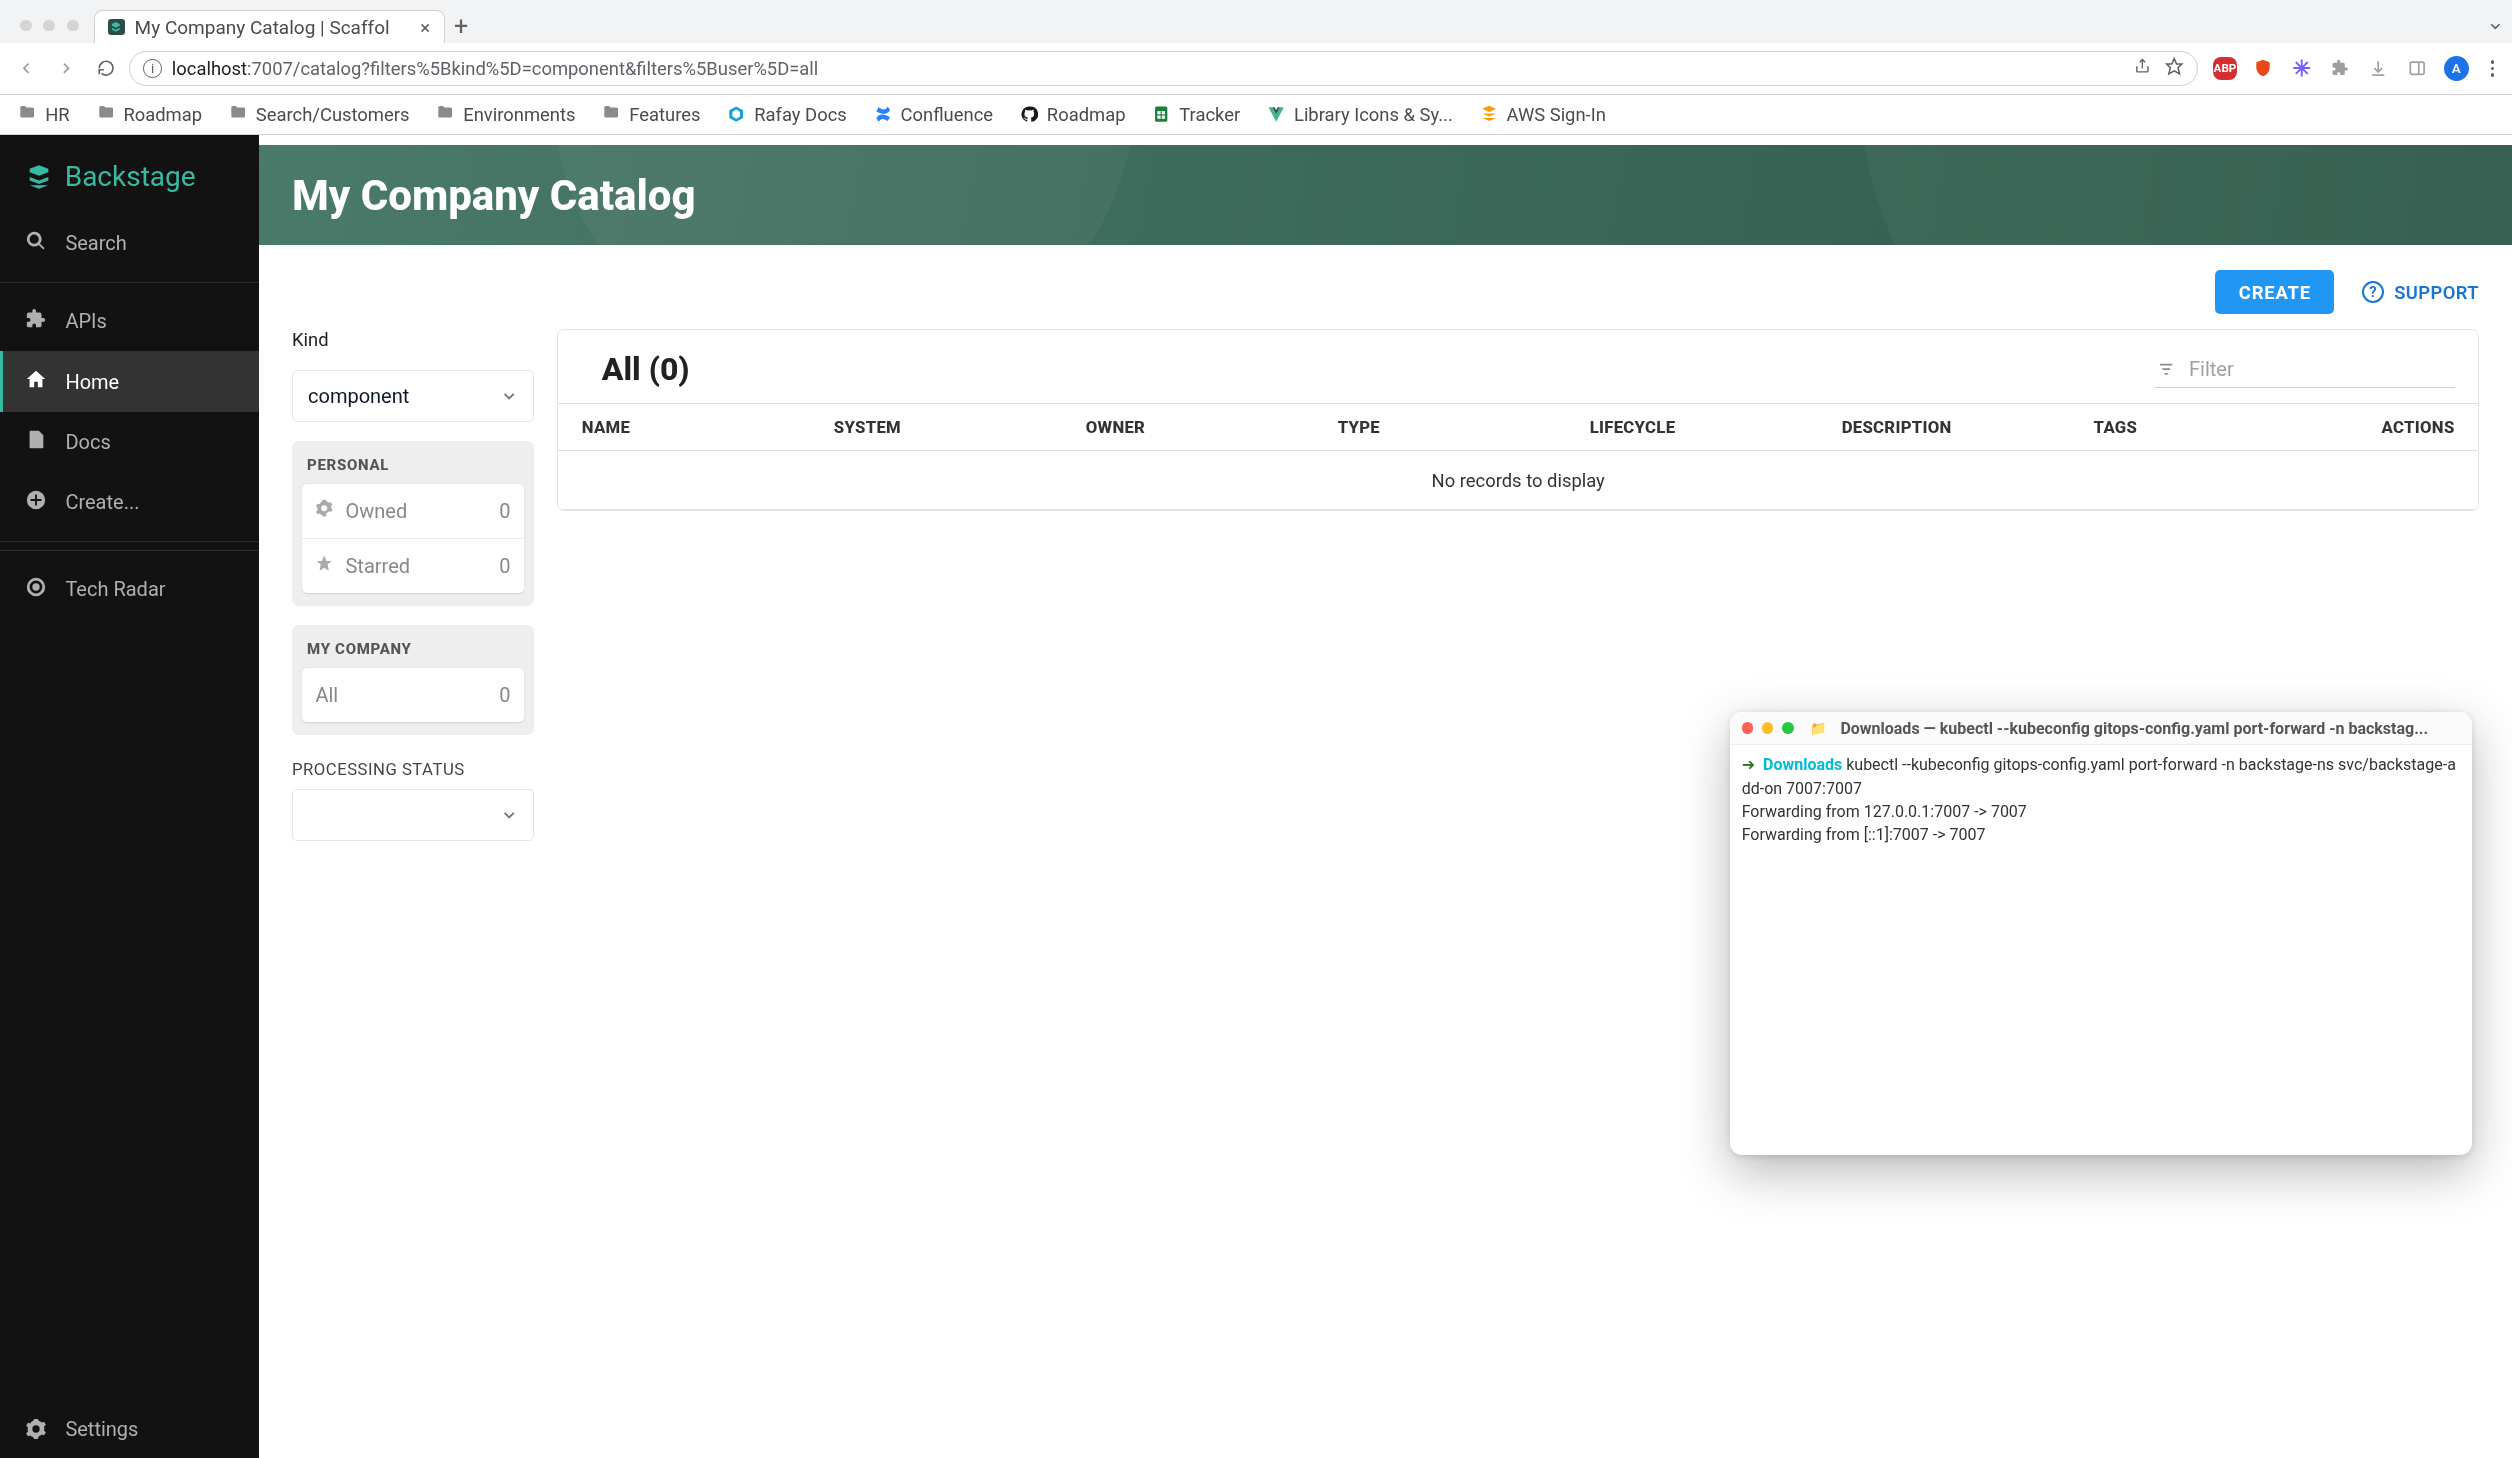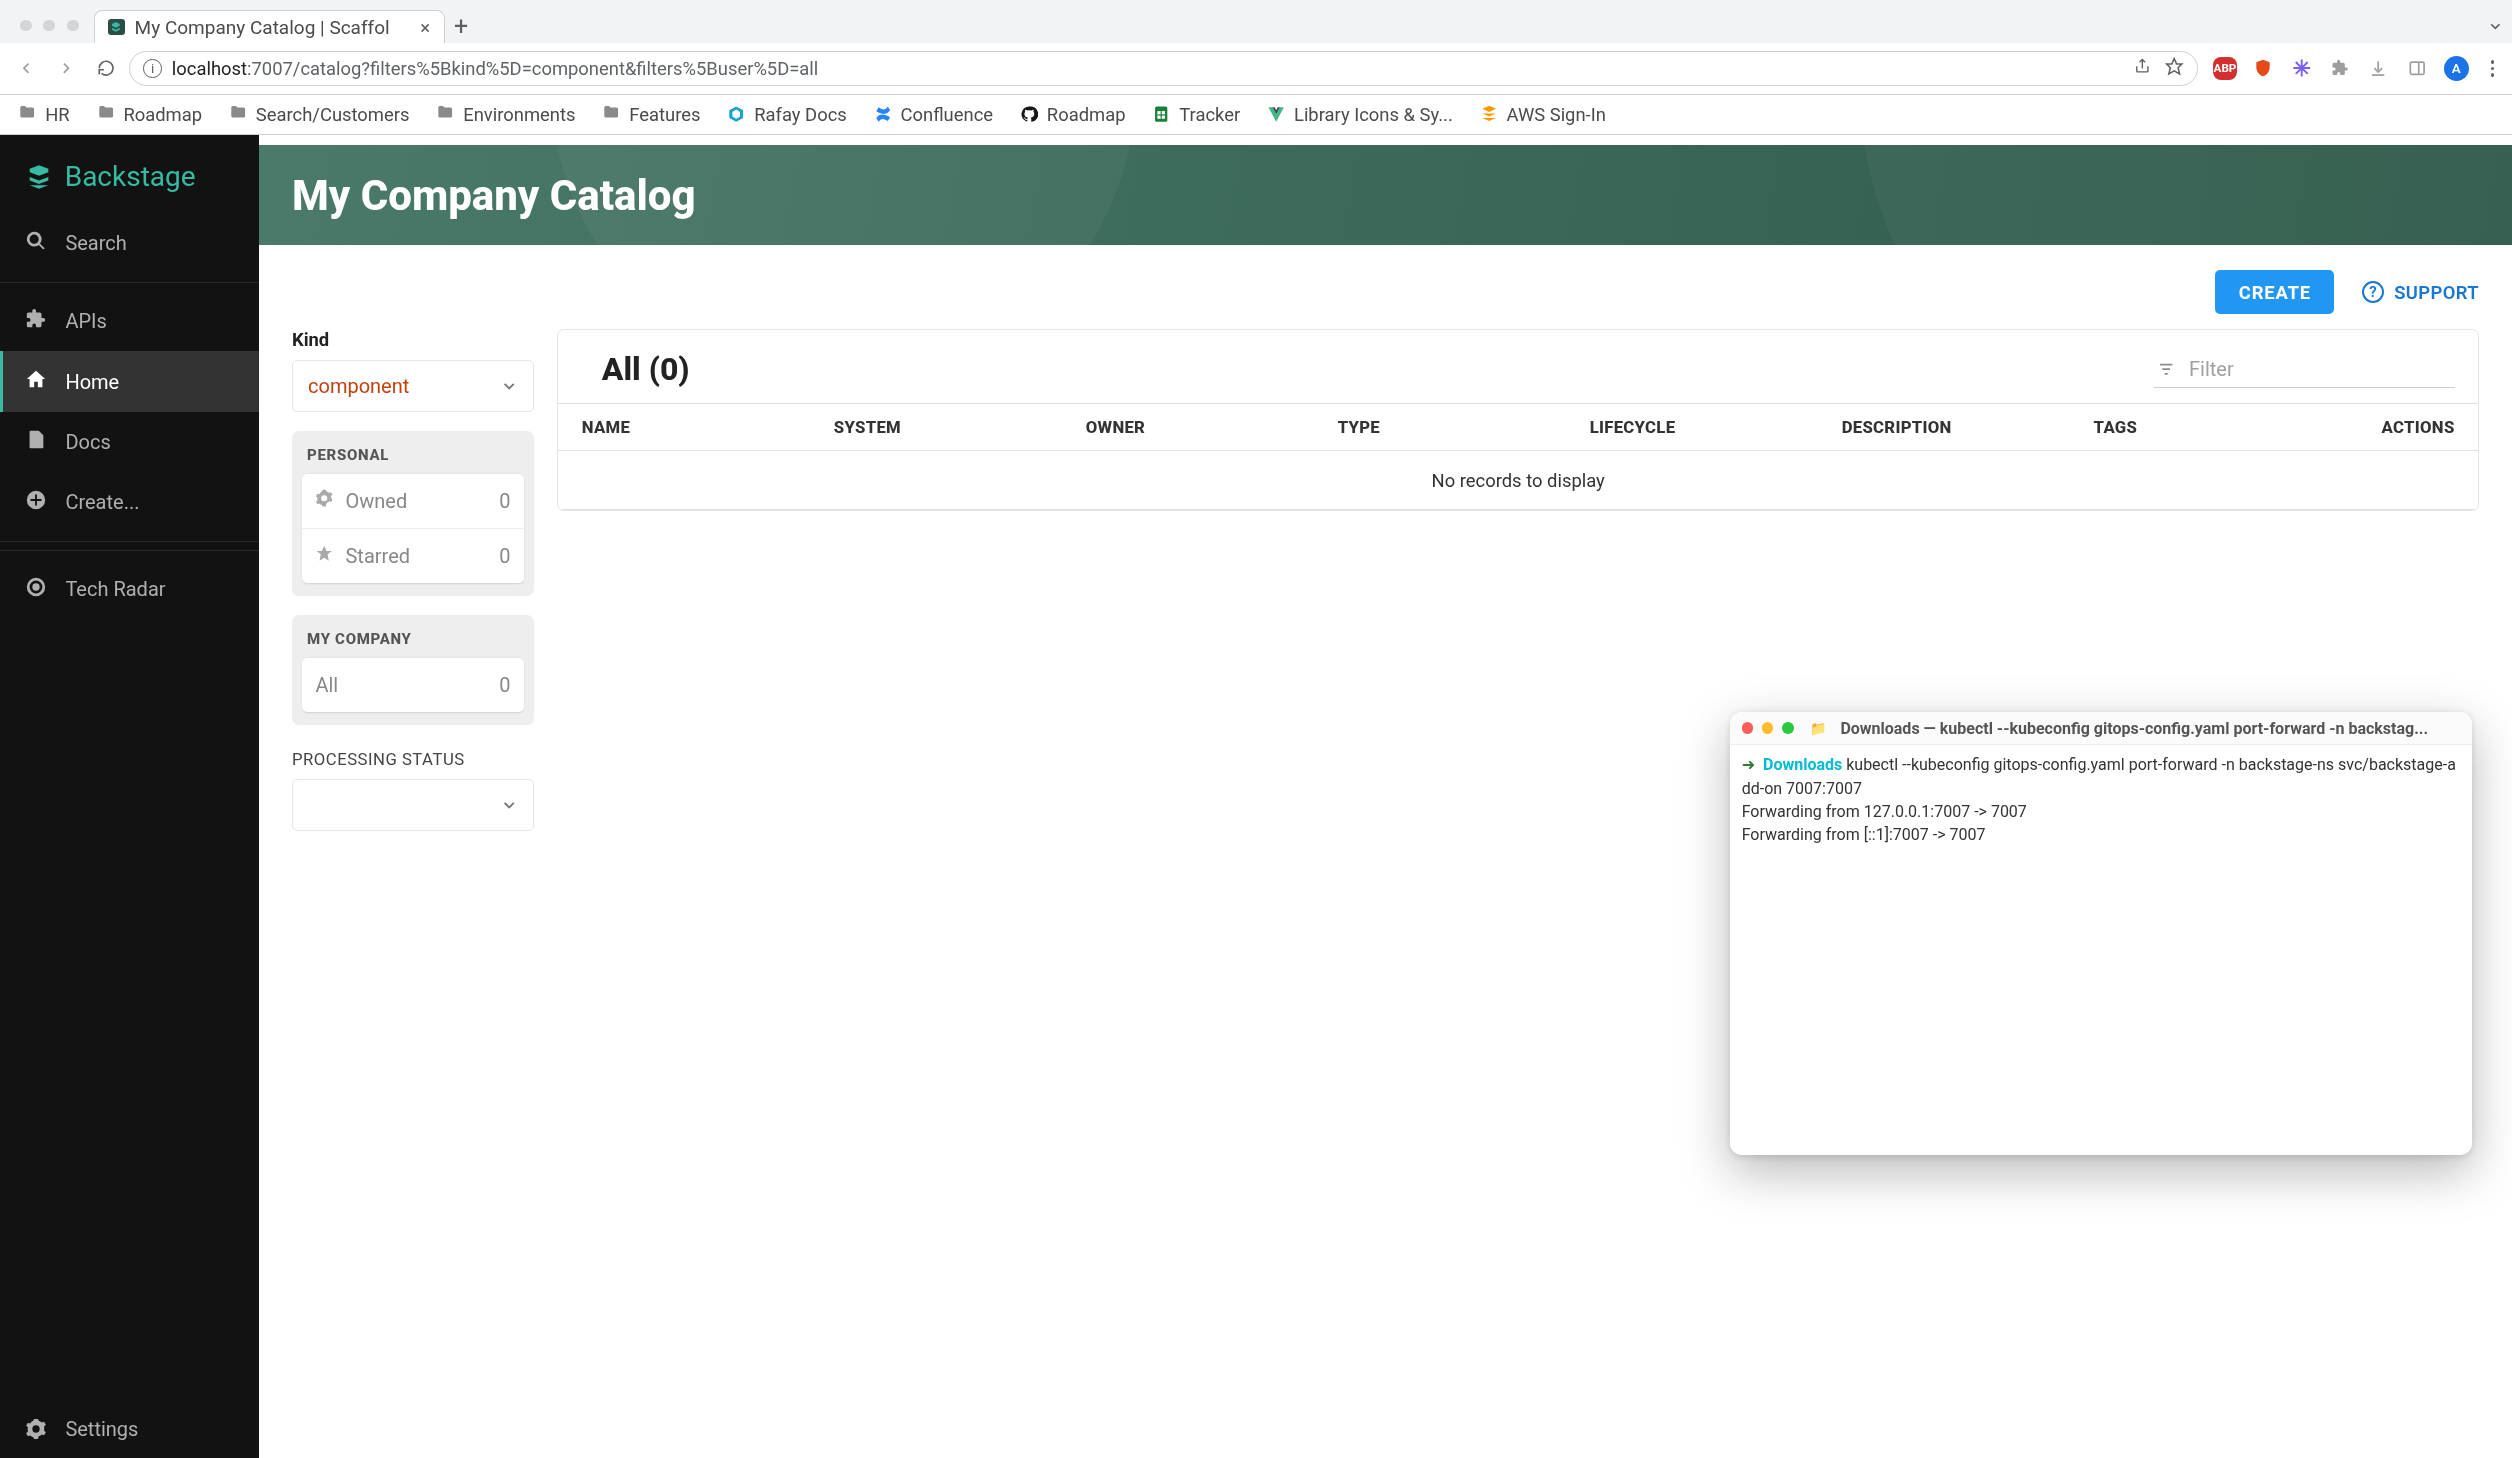--- a/index.html
+++ b/index.html
@@ -79,22 +79,22 @@
   .page-title{font-size:42px;font-weight:800;position:relative;z-index:1;}
 
   .actions-row{display:flex;justify-content:flex-end;align-items:center;gap:28px;padding:25px 33px 8.4px;}
   .btn-create{background:var(--blue-btn);color:#fff;border:none;border-radius:5px;padding:11.7px 23.4px;font-size:18.4px;font-weight:700;letter-spacing:0.8px;}
   .support{display:flex;align-items:center;gap:10px;color:var(--blue);font-size:18.4px;font-weight:600;letter-spacing:0.4px;}
   .support .q{width:22px;height:22px;border:2.1px solid var(--blue);border-radius:50%;display:flex;align-items:center;justify-content:center;font-size:15px;}
 
   .content-row{display:flex;gap:23.4px;padding:6.7px 33px 33px;align-items:flex-start;}
 
   .filters{width:242px;}
-  .field-label{font-size:18.4px;font-weight:700;color:#222;margin-bottom:10px;}
-  .select{border:0.8px solid var(--card-border);border-radius:5px;height:52px;display:flex;align-items:center;justify-content:space-between;padding:0 15px;font-size:20px;color:#c2410c;background:#fff;}
+  .field-label{font-size:18.4px;font-weight:400;color:#222;margin-bottom:20px;}
+  .select{border:0.8px solid var(--card-border);border-radius:5px;height:52px;display:flex;align-items:center;justify-content:space-between;padding:0 15px;font-size:20px;color:#0f172a;background:#fff;}
   .select svg{width:18.4px;height:18.4px;stroke:#777;fill:none;stroke-width:2.4;}
   .panel{background:var(--panel-bg);border-radius:6.7px;margin-top:18.4px;padding:11.7px 10px 13.4px;}
   .panel-title{font-size:15px;font-weight:800;letter-spacing:0.7px;color:#555;padding:3.3px 5px 10px;}
   .panel-card{background:#fff;border-radius:5px;box-shadow:0 0.8px 1.7px rgba(0,0,0,.12);}
   .panel-row{display:flex;align-items:center;justify-content:space-between;padding:15px 13.4px;font-size:20px;color:#888;}
   .panel-row + .panel-row{border-top:0.8px solid #eee;align-items:flex-end;}
   .panel-row .left{display:flex;align-items:center;gap:11.7px;}
   .panel-row svg{width:18.4px;height:18.4px;fill:#aaa;}
   .proc-label{font-size:16.7px;font-weight:400;color:#444;margin-top:25px;letter-spacing:0.5px;}
 

